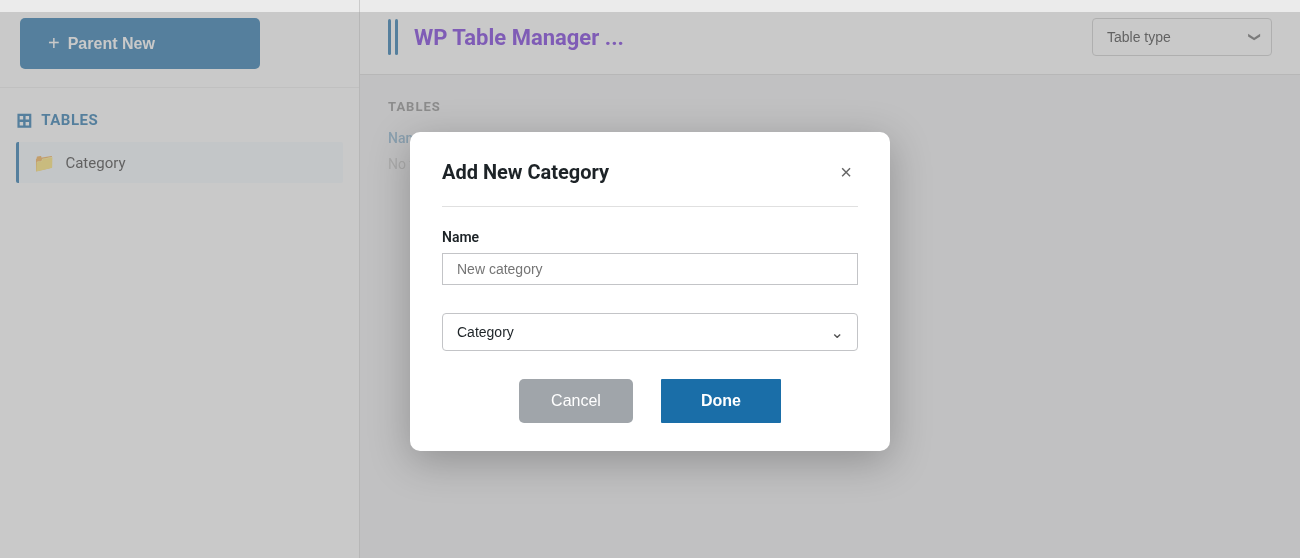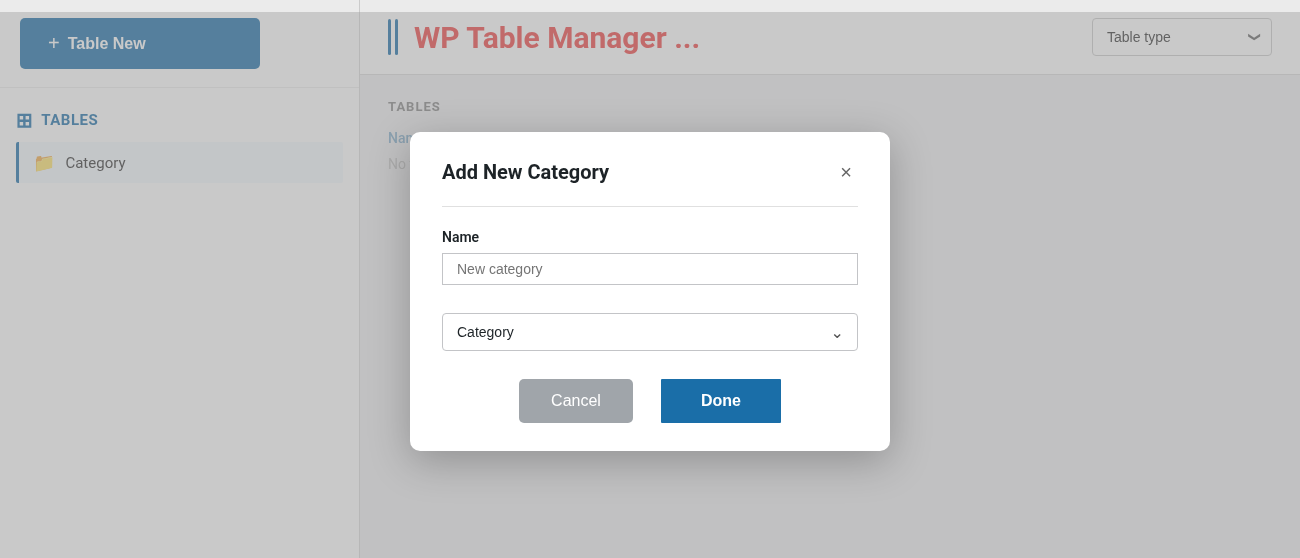--- a/index.html
+++ b/index.html
@@ -119,23 +119,23 @@
     }
 
     .divider-line {
       width: 3px;
       height: 36px;
       background: #1a6ea8;
       border-radius: 2px;
     }
 
     .page-title {
-      font-size: 30px;
+      font-size: 22px;
       font-weight: 700;
-      color: #ef4444;
+      color: #6d28d9;
       flex: 1;
     }
 
     .table-type-select {
       border: 1px solid #ccc;
       border-radius: 4px;
       padding: 10px 36px 10px 14px;
       font-size: 14px;
       background: #fff;
       color: #333;
@@ -320,21 +320,21 @@
   </style>
 </head>
 <body>
 
 <div class="bg-layout">
 
   <div class="sidebar">
     <div class="sidebar-header">
       <button class="create-new-btn">
         <span class="plus">+</span>
-        <span>Table New</span>
+        <span>Parent New</span>
       </button>
     </div>
     <div class="sidebar-section">
       <div class="tables-label">
         <span class="tables-icon">⊞</span>
         <span>TABLES</span>
       </div>
       <div class="sidebar-item">
         <span class="folder-icon">📁</span>
         <span>Category</span>

